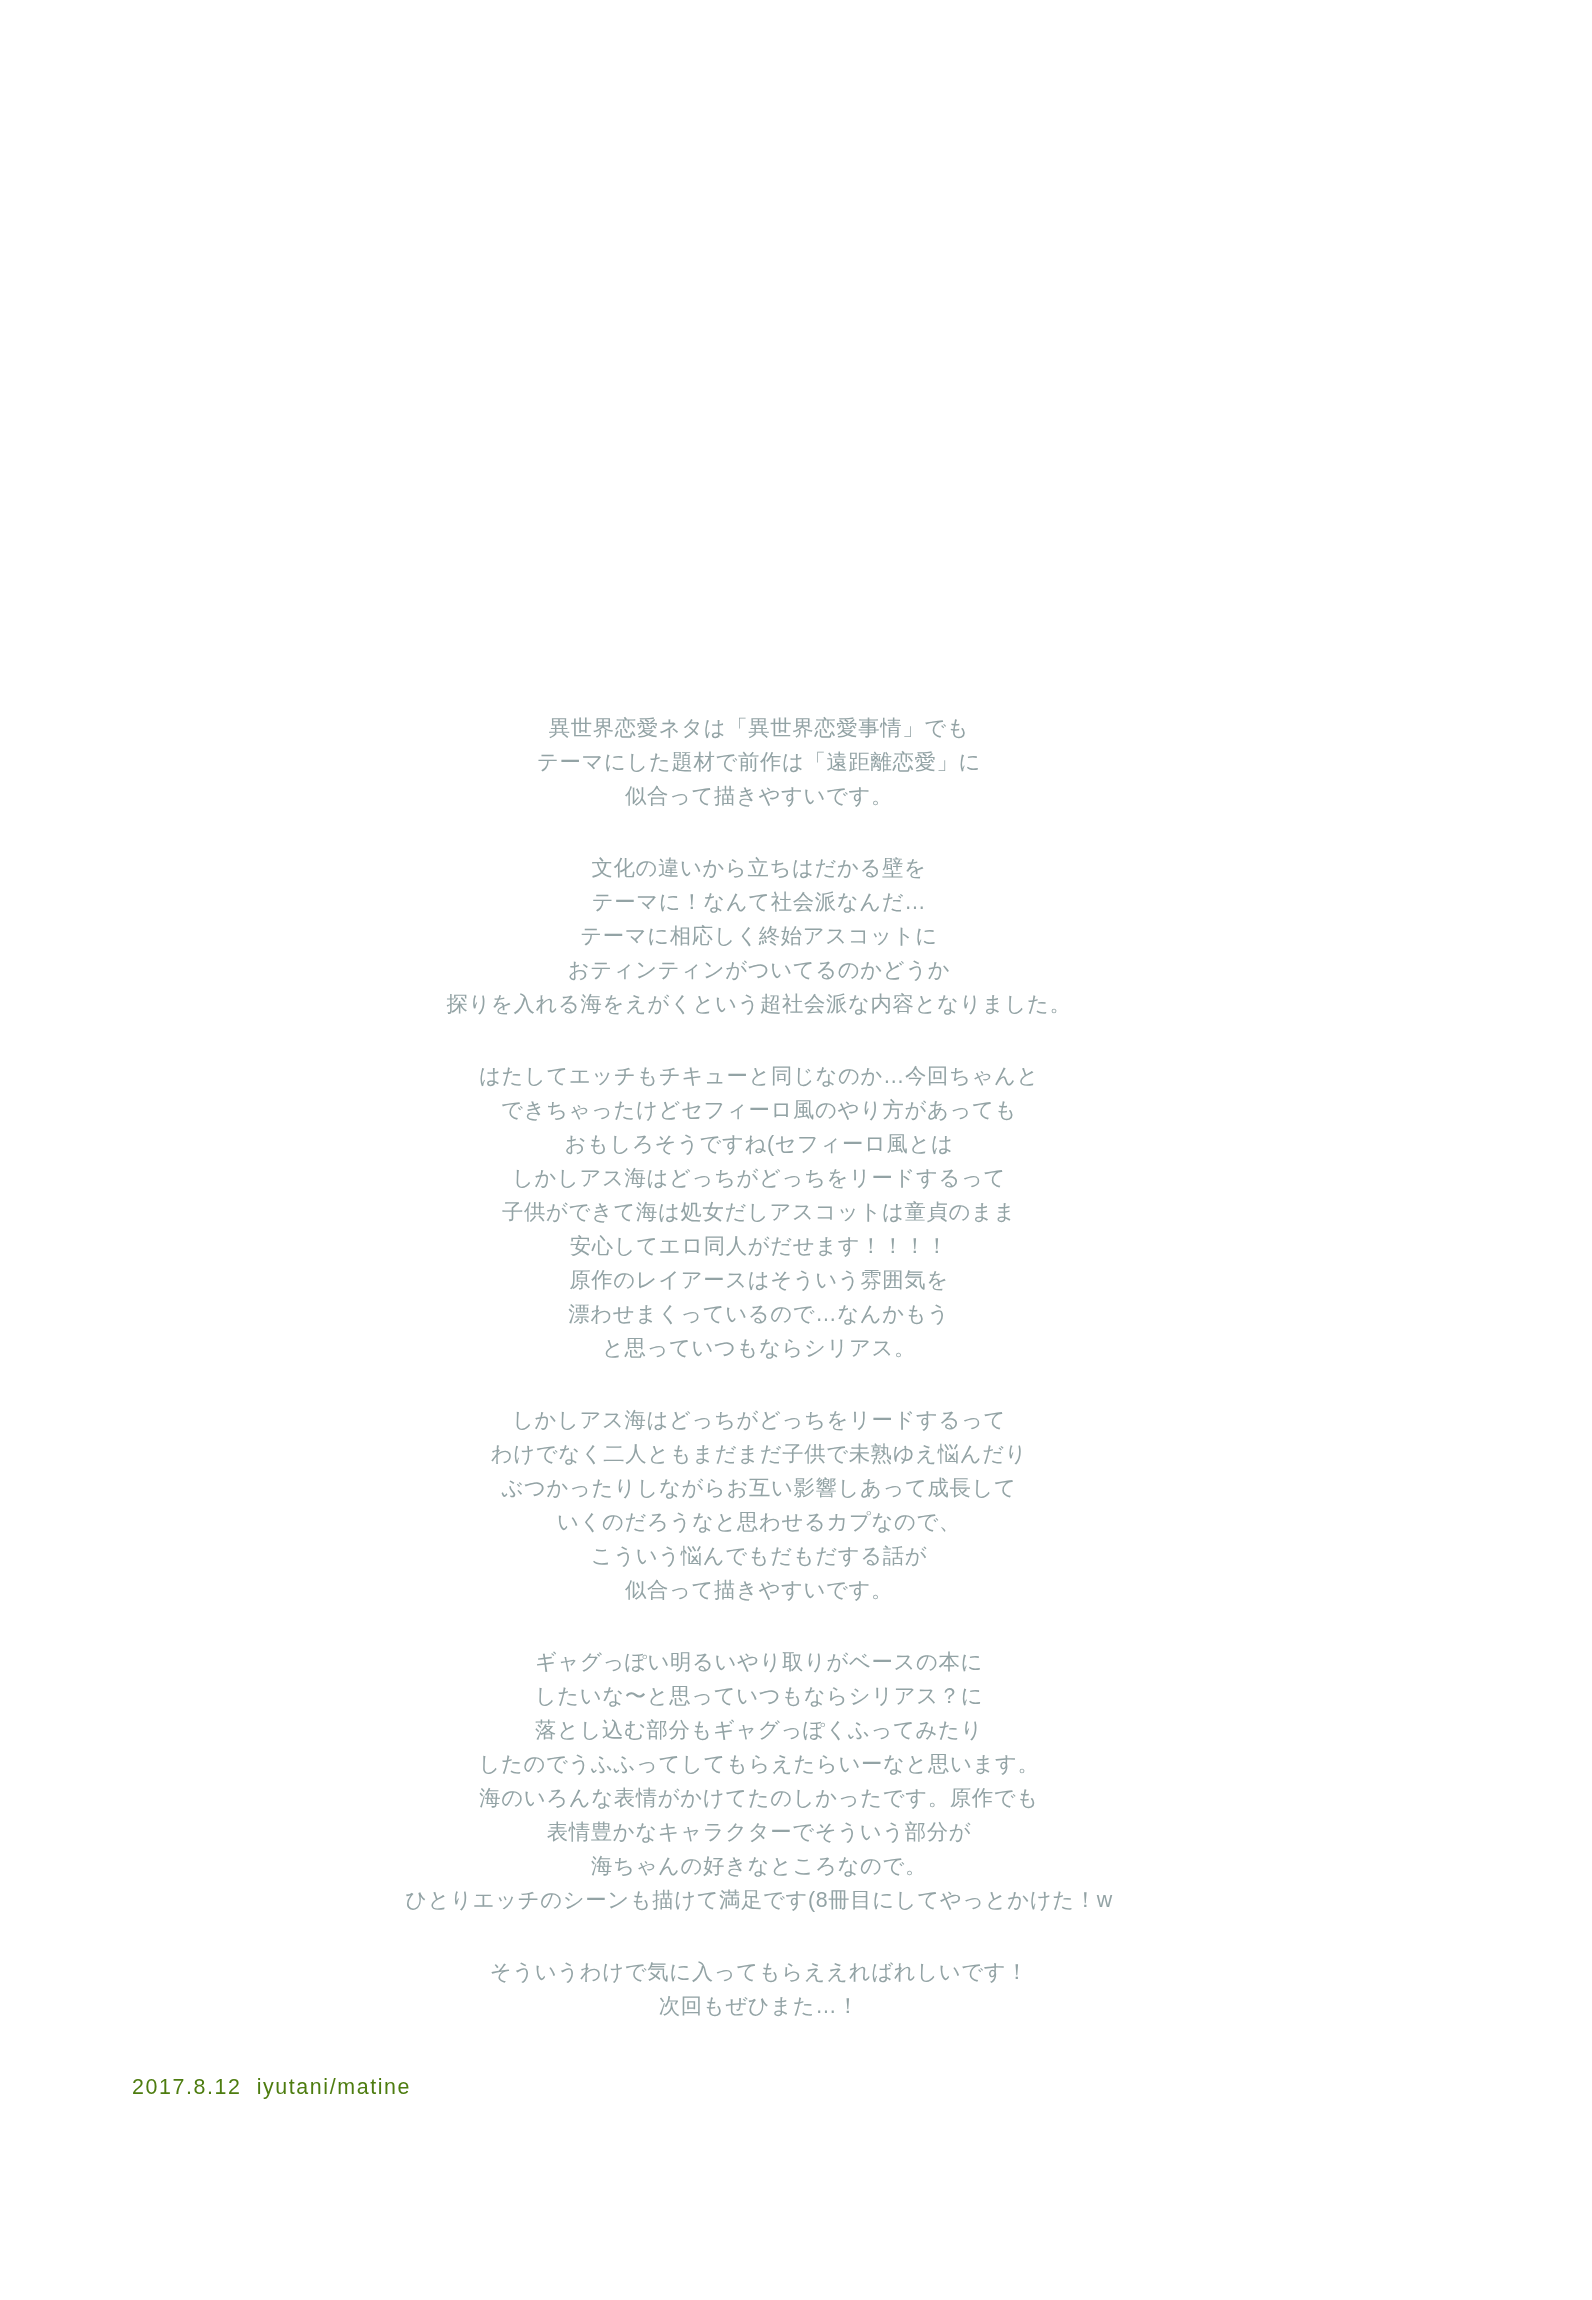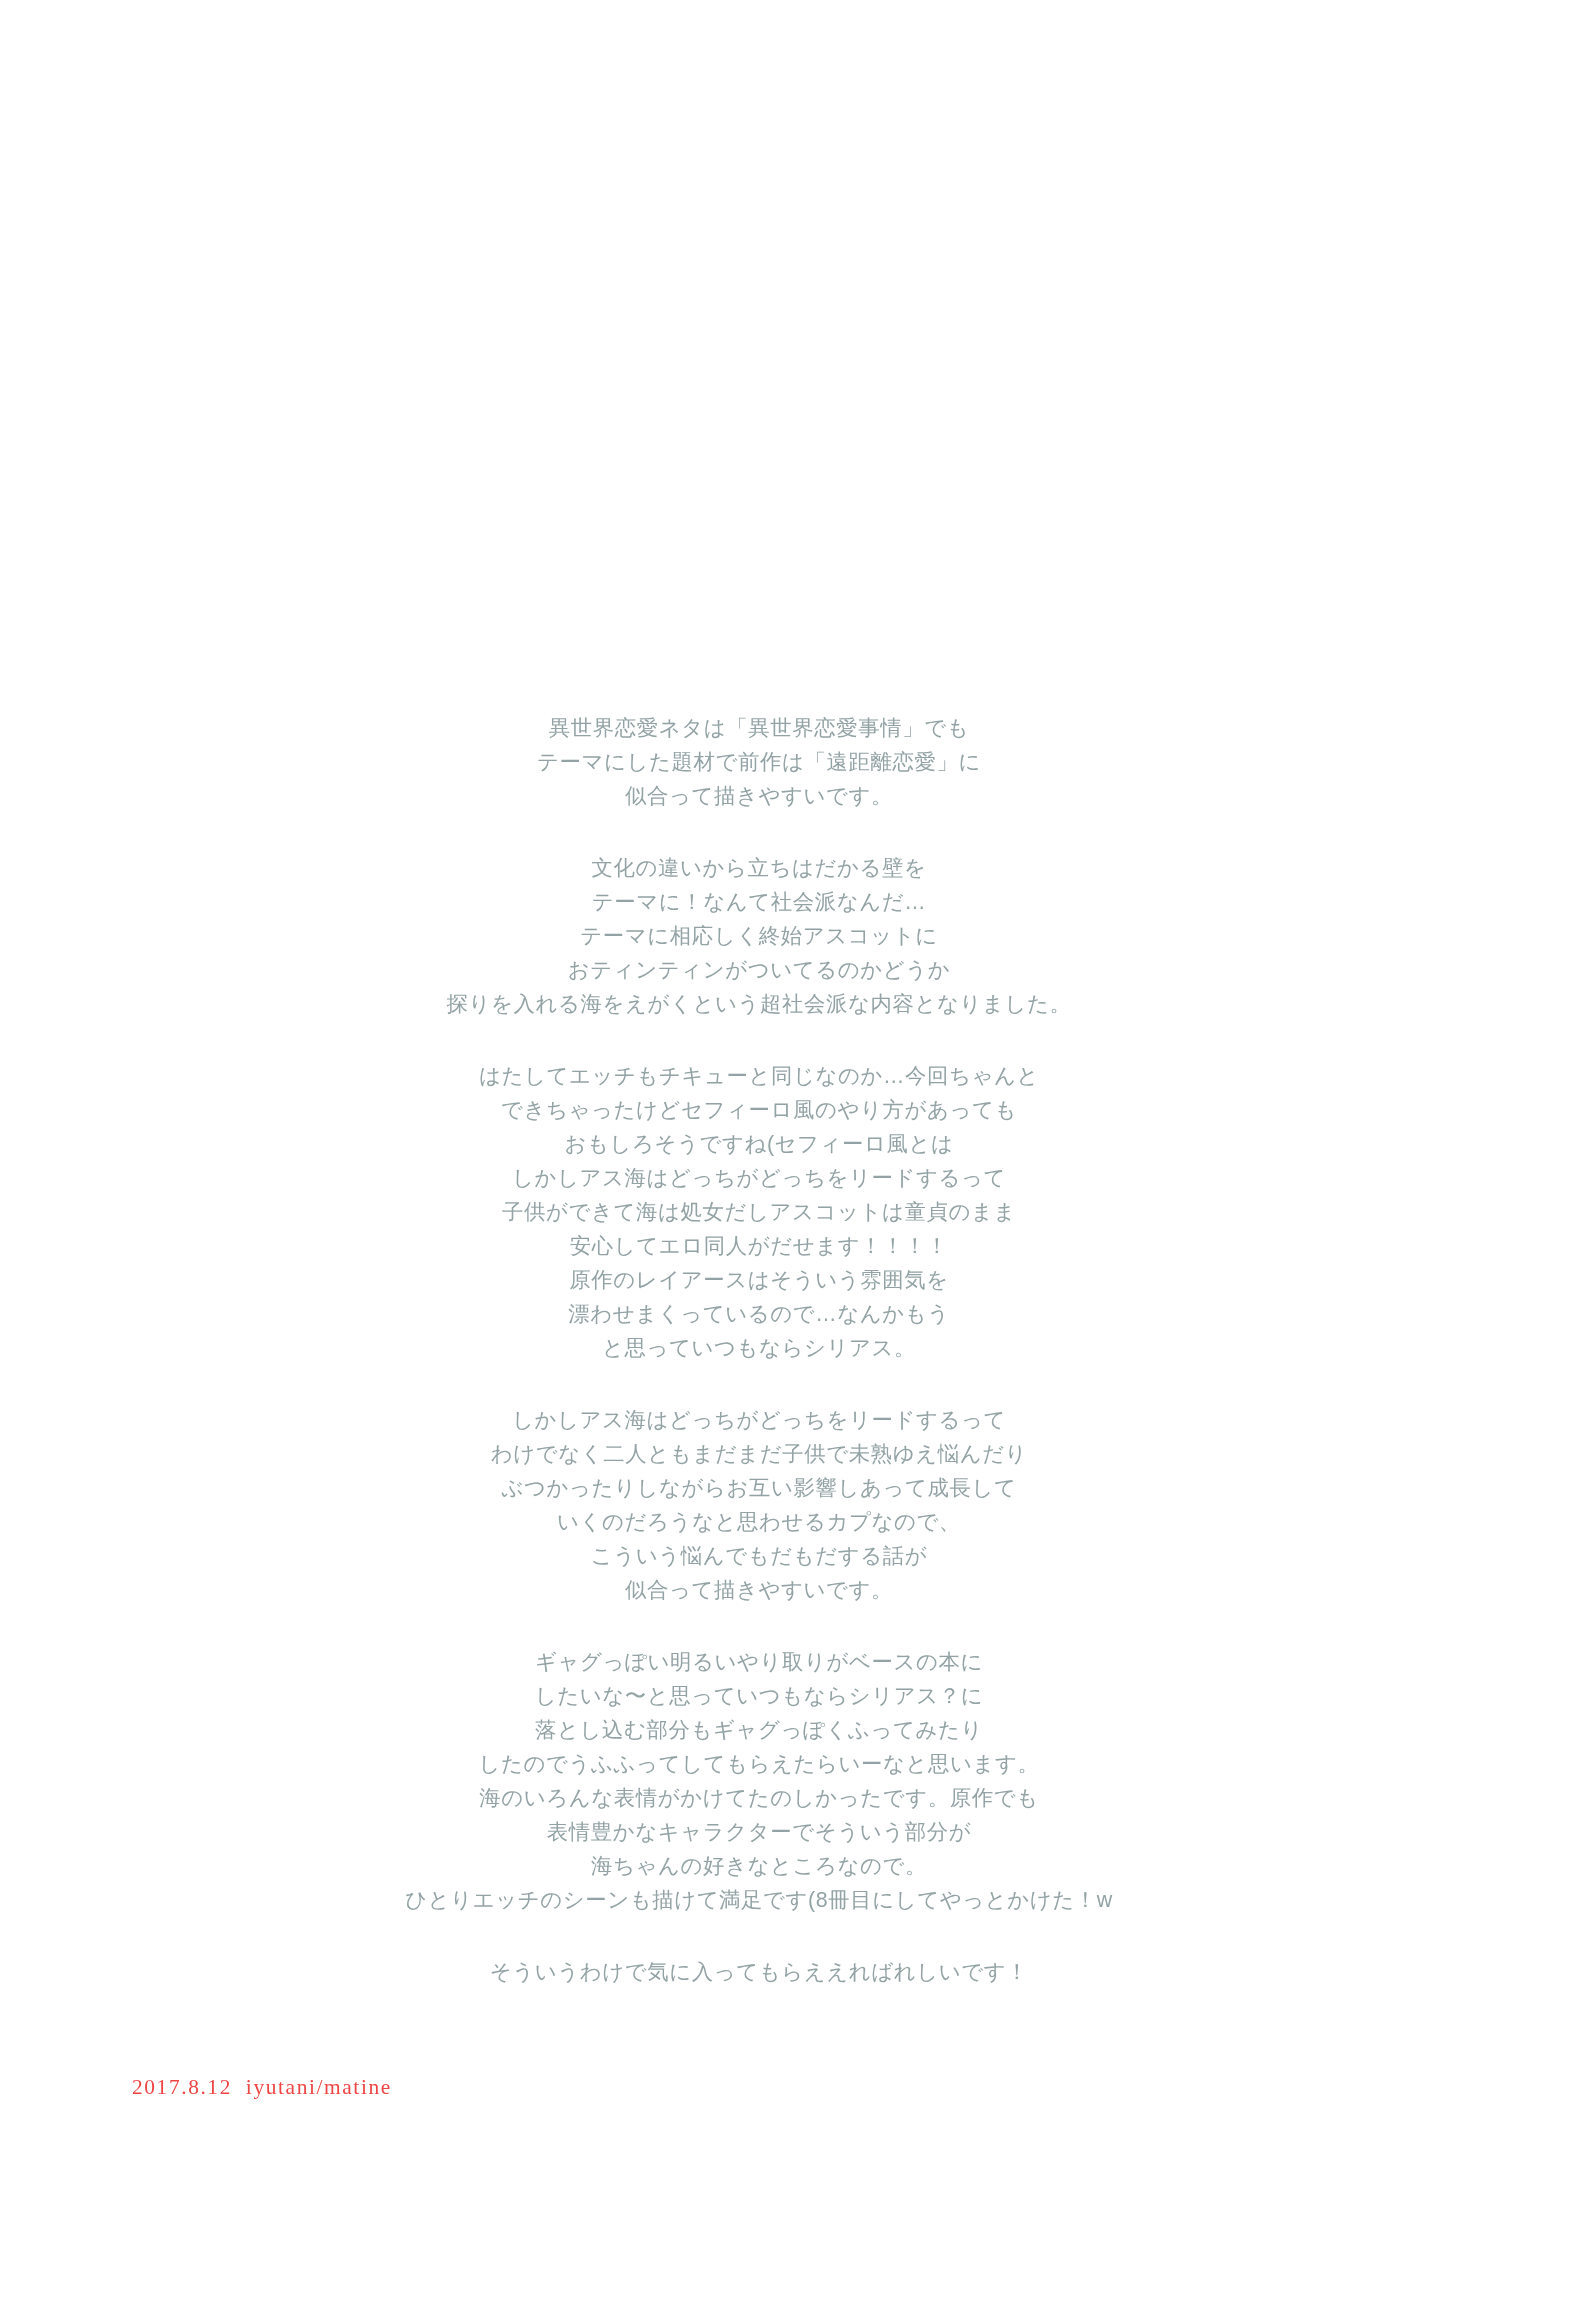--- a/index.html
+++ b/index.html
@@ -40,22 +40,22 @@
     color: #93a3a5;
     white-space: pre;
     text-align: center;
   }
   .signature {
     position: absolute;
     left: 132px;
     top: 2075px;
     font-size: 21.4px;
     letter-spacing: 1.6px;
-    color: #ef4444;
-    font-family: Liberation Serif, serif;
+    color: #4d7c0f;
+    font-family: Liberation Sans, sans-serif;
     white-space: pre;
   }
 </style>
 </head>
 <body>
 
 <div class="page">
 
   <div class="afterword">
 
@@ -100,20 +100,21 @@
       <div class="line">落とし込む部分もギャグっぽくふってみたり</div>
       <div class="line">したのでうふふってしてもらえたらいーなと思います。</div>
       <div class="line">海のいろんな表情がかけてたのしかったです。原作でも</div>
       <div class="line">表情豊かなキャラクターでそういう部分が</div>
       <div class="line">海ちゃんの好きなところなので。</div>
       <div class="line">ひとりエッチのシーンも描けて満足です(8冊目にしてやっとかけた！w</div>
     </div>
 
     <div class="para">
       <div class="line">そういうわけで気に入ってもらええればれしいです！</div>
+      <div class="line">次回もぜひまた…！</div>
     </div>
 
   </div>
 
   <div class="signature">2017.8.12  iyutani/matine</div>
 
 </div>
 
 
 </body></html>

